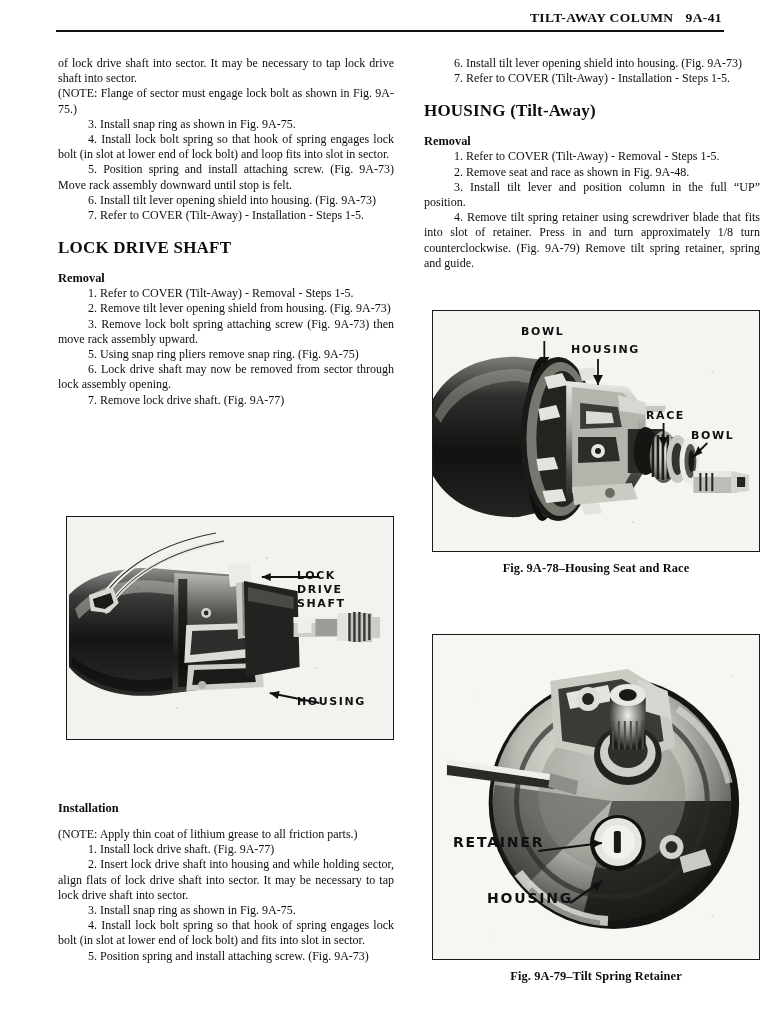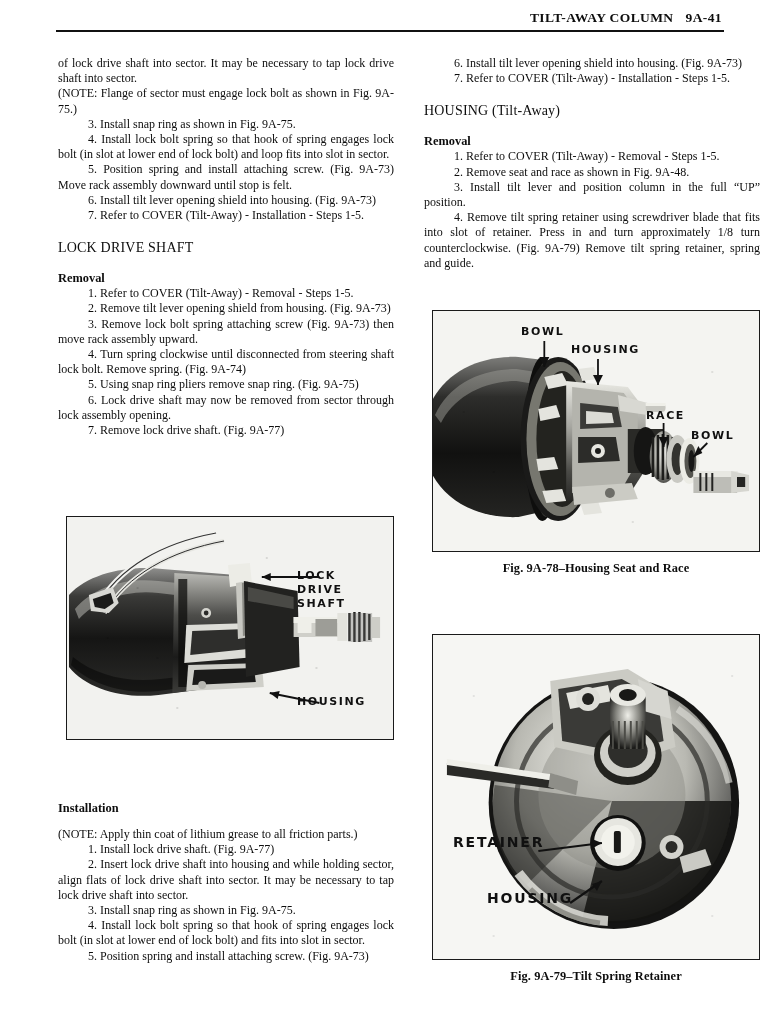--- a/index.html
+++ b/index.html
@@ -69,22 +69,22 @@
     text-justify: inter-word;
     hyphens: none;
   }
   p.body + p.body { margin-top: 0; }
   p.gap { margin-top: 11px; }
   p.step { text-indent: 30px; }
   p.note { text-indent: 0; }
 
   h2.section {
     margin: 17px 0 0 0;
-    font-size: 14px;
-    font-weight: normal;
+    font-size: 17px;
+    font-weight: bold;
     letter-spacing: 0.2px;
     line-height: 16px;
   }
   h3.subsection {
     margin: 15px 0 0 0;
     font-size: 12.4px;
     font-weight: bold;
     line-height: 15px;
   }
 
@@ -159,21 +159,20 @@
     <p class="body step">5. Position spring and install attaching screw. (Fig. 9A-73) Move rack assembly downward until stop is felt.</p>
     <p class="body step">6. Install tilt lever opening shield into housing. (Fig. 9A-73)</p>
     <p class="body step">7. Refer to COVER (Tilt-Away) - Installation - Steps 1-5.</p>
 
     <h2 class="section">LOCK DRIVE SHAFT</h2>
 
     <h3 class="subsection">Removal</h3>
     <p class="body step">1. Refer to COVER (Tilt-Away) - Removal - Steps 1-5.</p>
     <p class="body step">2. Remove tilt lever opening shield from housing. (Fig. 9A-73)</p>
     <p class="body step">3. Remove lock bolt spring attaching screw (Fig. 9A-73) then move rack assembly upward.</p>
-    <p class="body step">4. Turn spring clockwise until disconnected from steering shaft lock bolt. Remove spring. (Fig. 9A-74)</p>
     <p class="body step">5. Using snap ring pliers remove snap ring. (Fig. 9A-75)</p>
     <p class="body step">6. Lock drive shaft may now be removed from sector through lock assembly opening.</p>
     <p class="body step">7. Remove lock drive shaft. (Fig. 9A-77)</p>
   </div>
 
   <div class="col col-left" style="top:789px;">
     <h3 class="subsection" style="margin-top:12px;">Installation</h3>
     <p class="body gap note">(NOTE: Apply thin coat of lithium grease to all friction parts.)</p>
     <p class="body gap step">1. Install lock drive shaft. (Fig. 9A-77)</p>
     <p class="body step">2. Insert lock drive shaft into housing and while holding sector, align flats of lock drive shaft into sector. It may be necessary to tap lock drive shaft into sector.</p>

